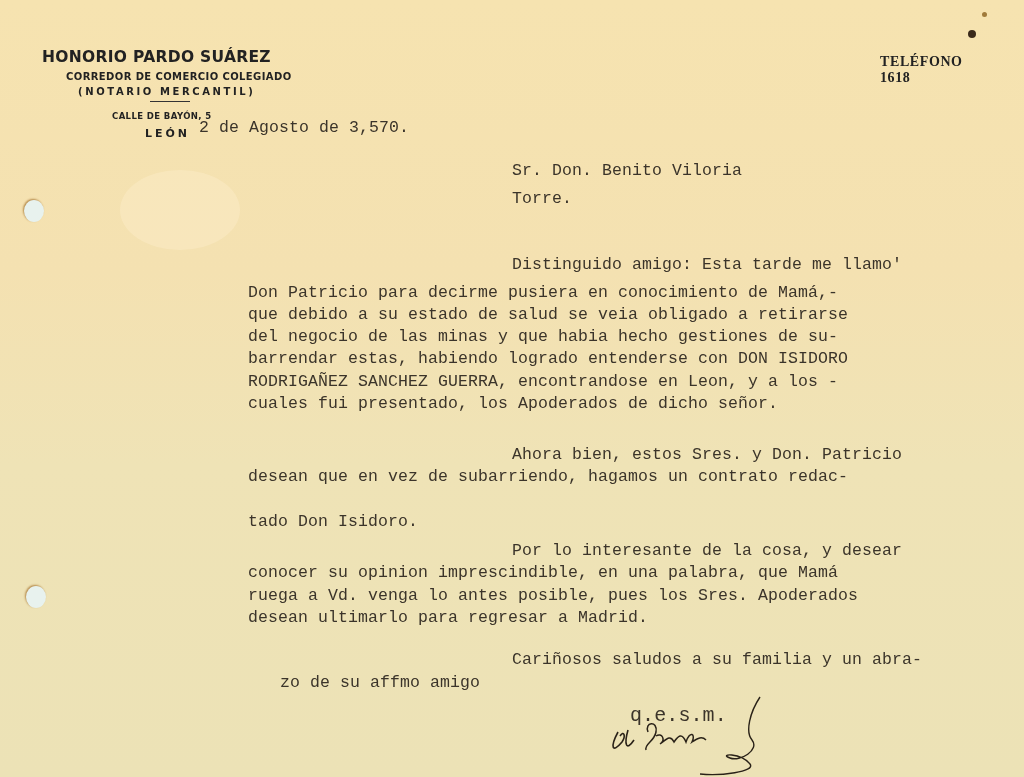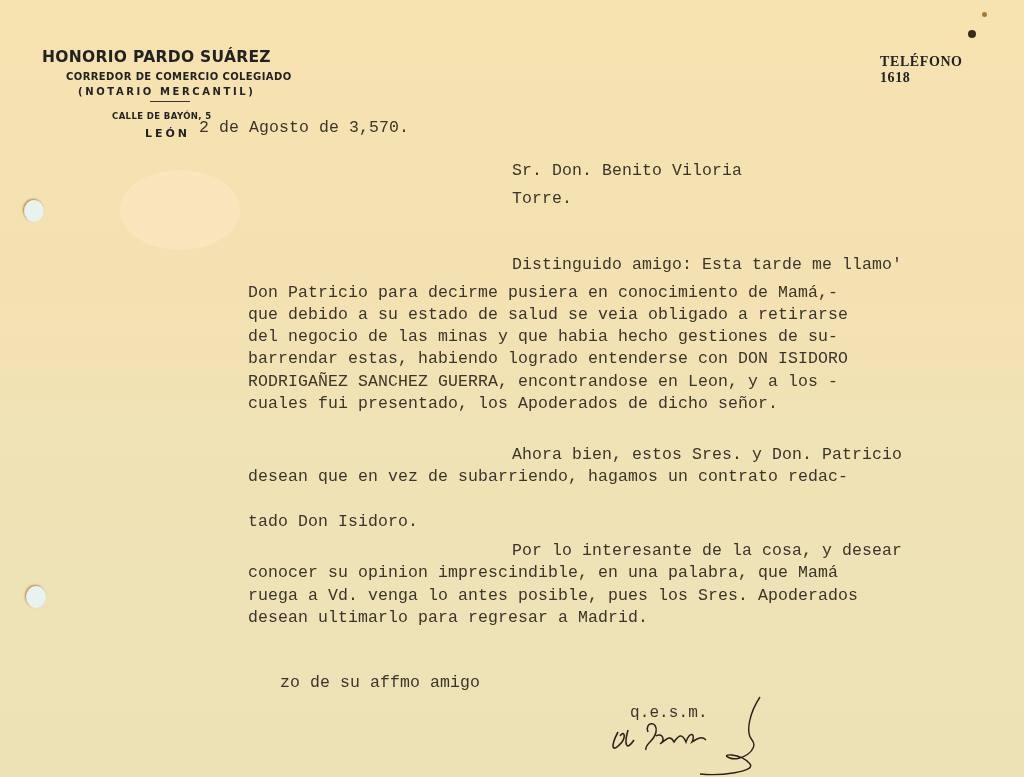--- a/index.html
+++ b/index.html
@@ -53,22 +53,23 @@
 
   <div class="typed" style="left:512px;top:445px;text-align:right;">Ahora bien, estos Sres. y Don. Patricio</div>
   <div class="typed" style="left:248px;top:467px;">desean que en vez de subarriendo, hagamos un contrato redac-</div>
   <div class="typed" style="left:248px;top:512px;">tado Don Isidoro.</div>
 
   <div class="typed" style="left:512px;top:541px;">Por lo interesante de la cosa, y desear</div>
   <div class="typed" style="left:248px;top:563px;">conocer su opinion imprescindible, en una palabra, que Mamá</div>
   <div class="typed" style="left:248px;top:586px;">ruega a Vd. venga lo antes posible, pues los Sres. Apoderados</div>
   <div class="typed" style="left:248px;top:608px;">desean ultimarlo para regresar a Madrid.</div>
 
+  <div class="typed" style="left:512px;top:650px;">Cariñosos saludos a su familia y un abra-</div>
   <div class="typed" style="left:248px;top:673px;margin-left:32px;">zo de su affmo amigo</div>
 
-  <div class="typed" style="left:630px;top:704px;font-size:16px;">q.e.s.m.</div>
+  <div class="typed" style="left:630px;top:704px;font-size:20px;">q.e.s.m.</div>
 
   <svg class="sig" width="200" height="85" viewBox="0 0 200 85">
     <path d="M18 40 C10 55, 12 62, 22 50 C26 44, 24 38, 20 44 M28 38 C24 52, 26 60, 34 48" stroke="#2a2218" stroke-width="1.6" fill="none"></path>
     <path d="M48 40 C44 30, 58 28, 56 40 C54 50, 44 52, 46 58 M56 44 C62 40, 66 48, 60 52 C66 48, 70 42, 74 50 C78 44, 82 40, 86 50 C90 38, 96 42, 92 50 C98 46, 102 44, 106 48" stroke="#2a2218" stroke-width="1.5" fill="none"></path>
     <path d="M160 5 C150 20, 145 40, 152 48 C160 58, 140 70, 130 66 C118 62, 140 60, 150 72 C156 80, 120 84, 100 82" stroke="#2a2218" stroke-width="1.4" fill="none"></path>
   </svg>
 </div>
 
 </body></html>

